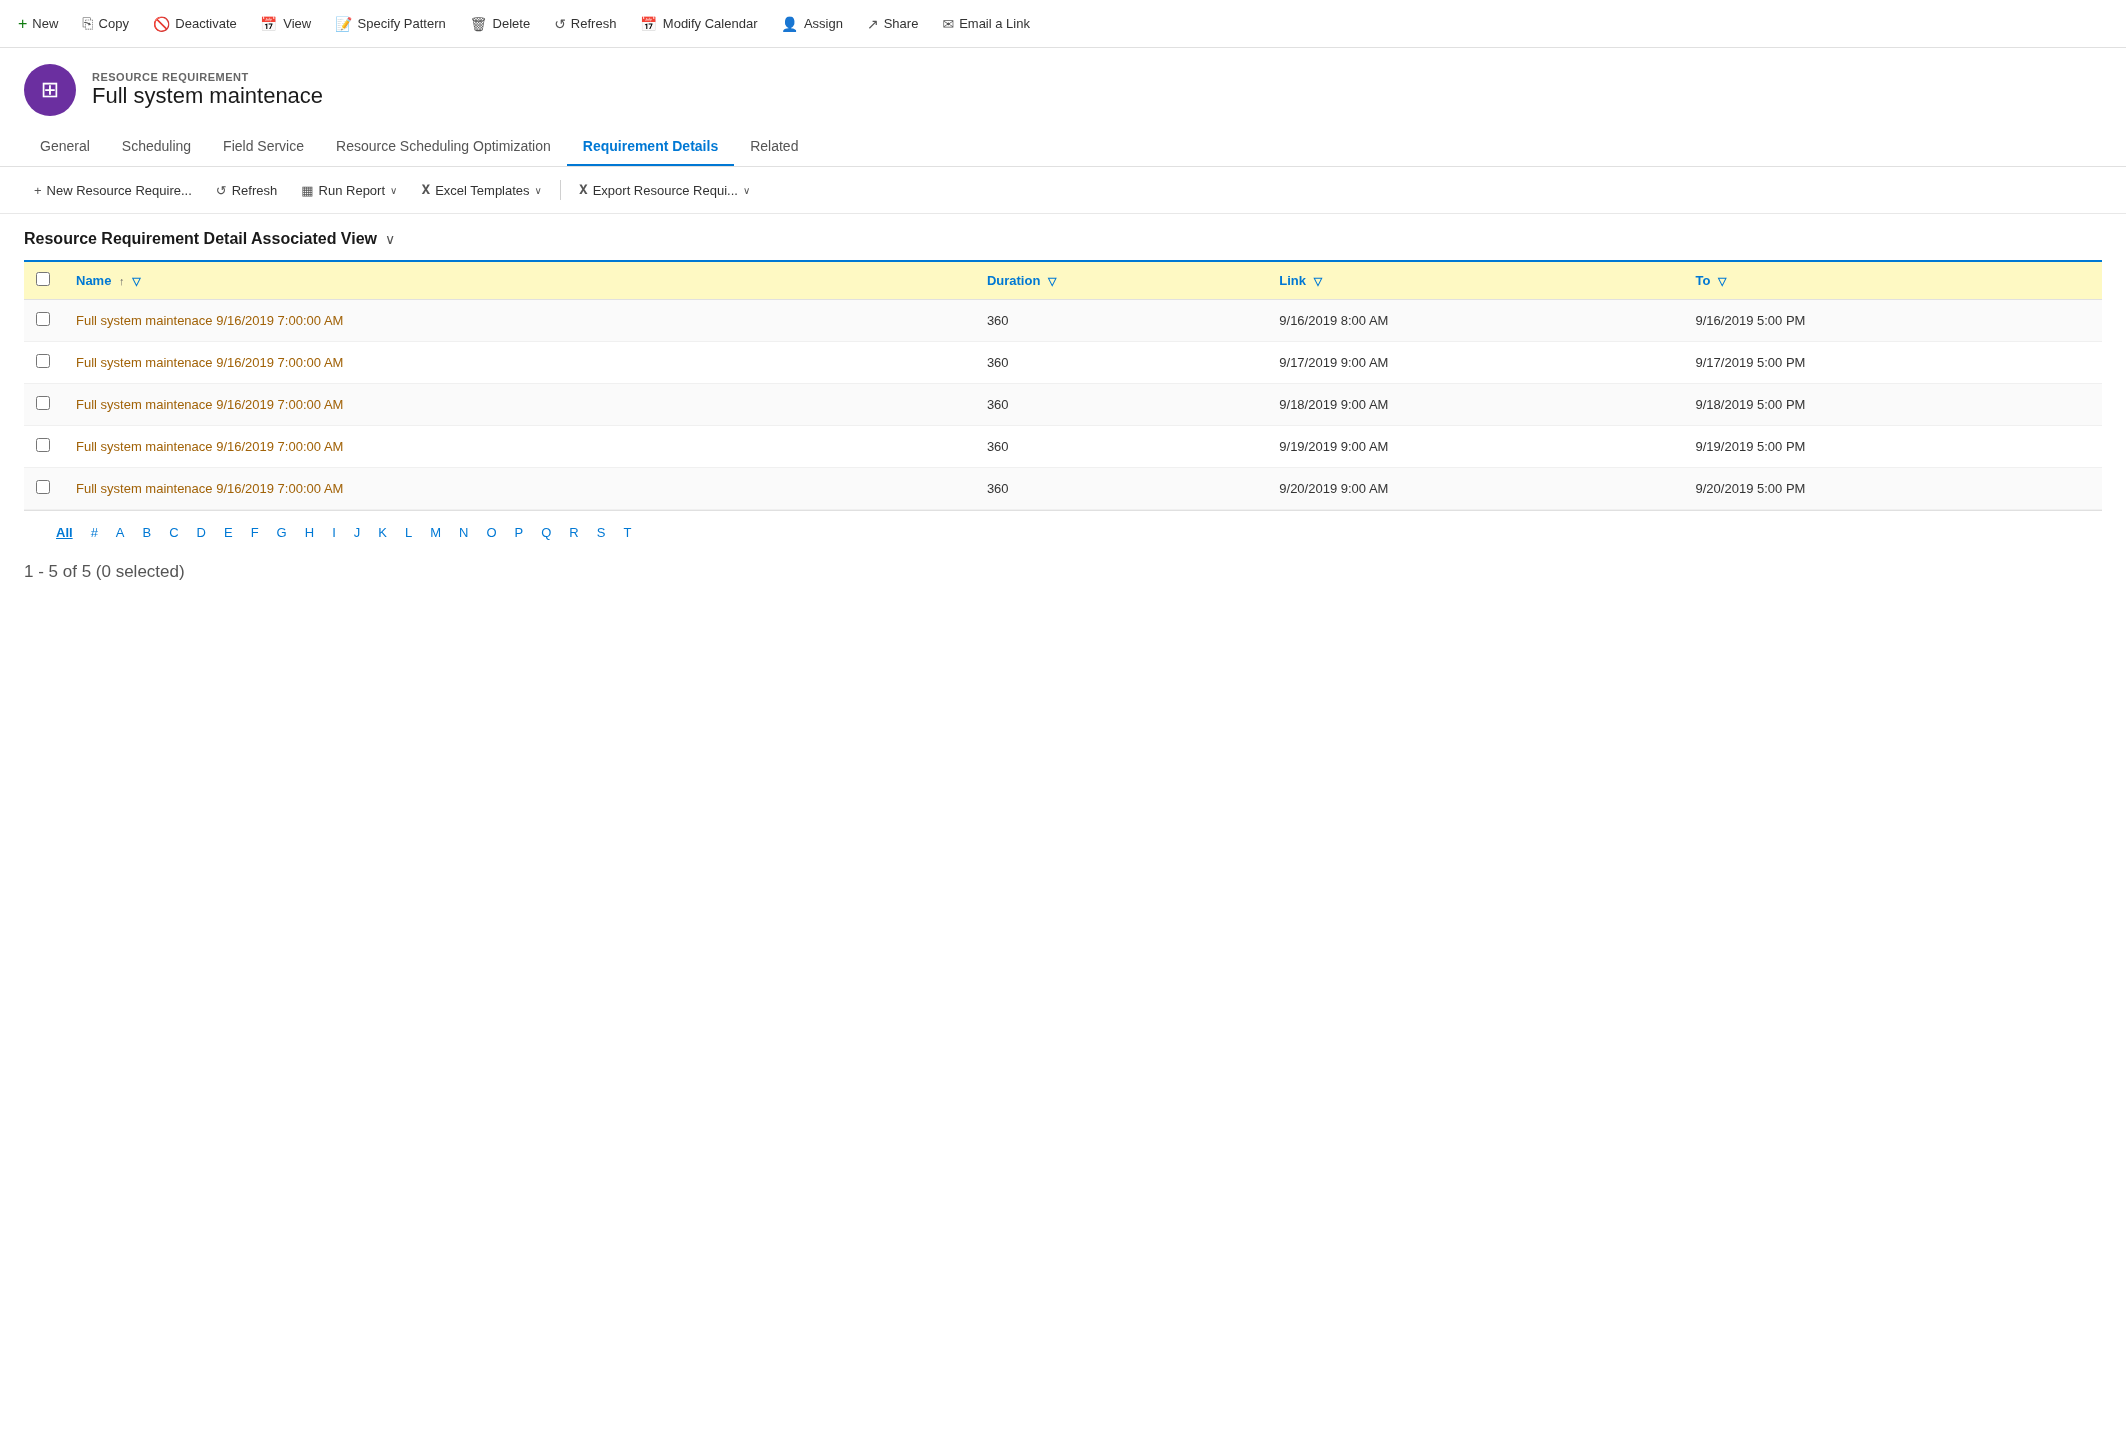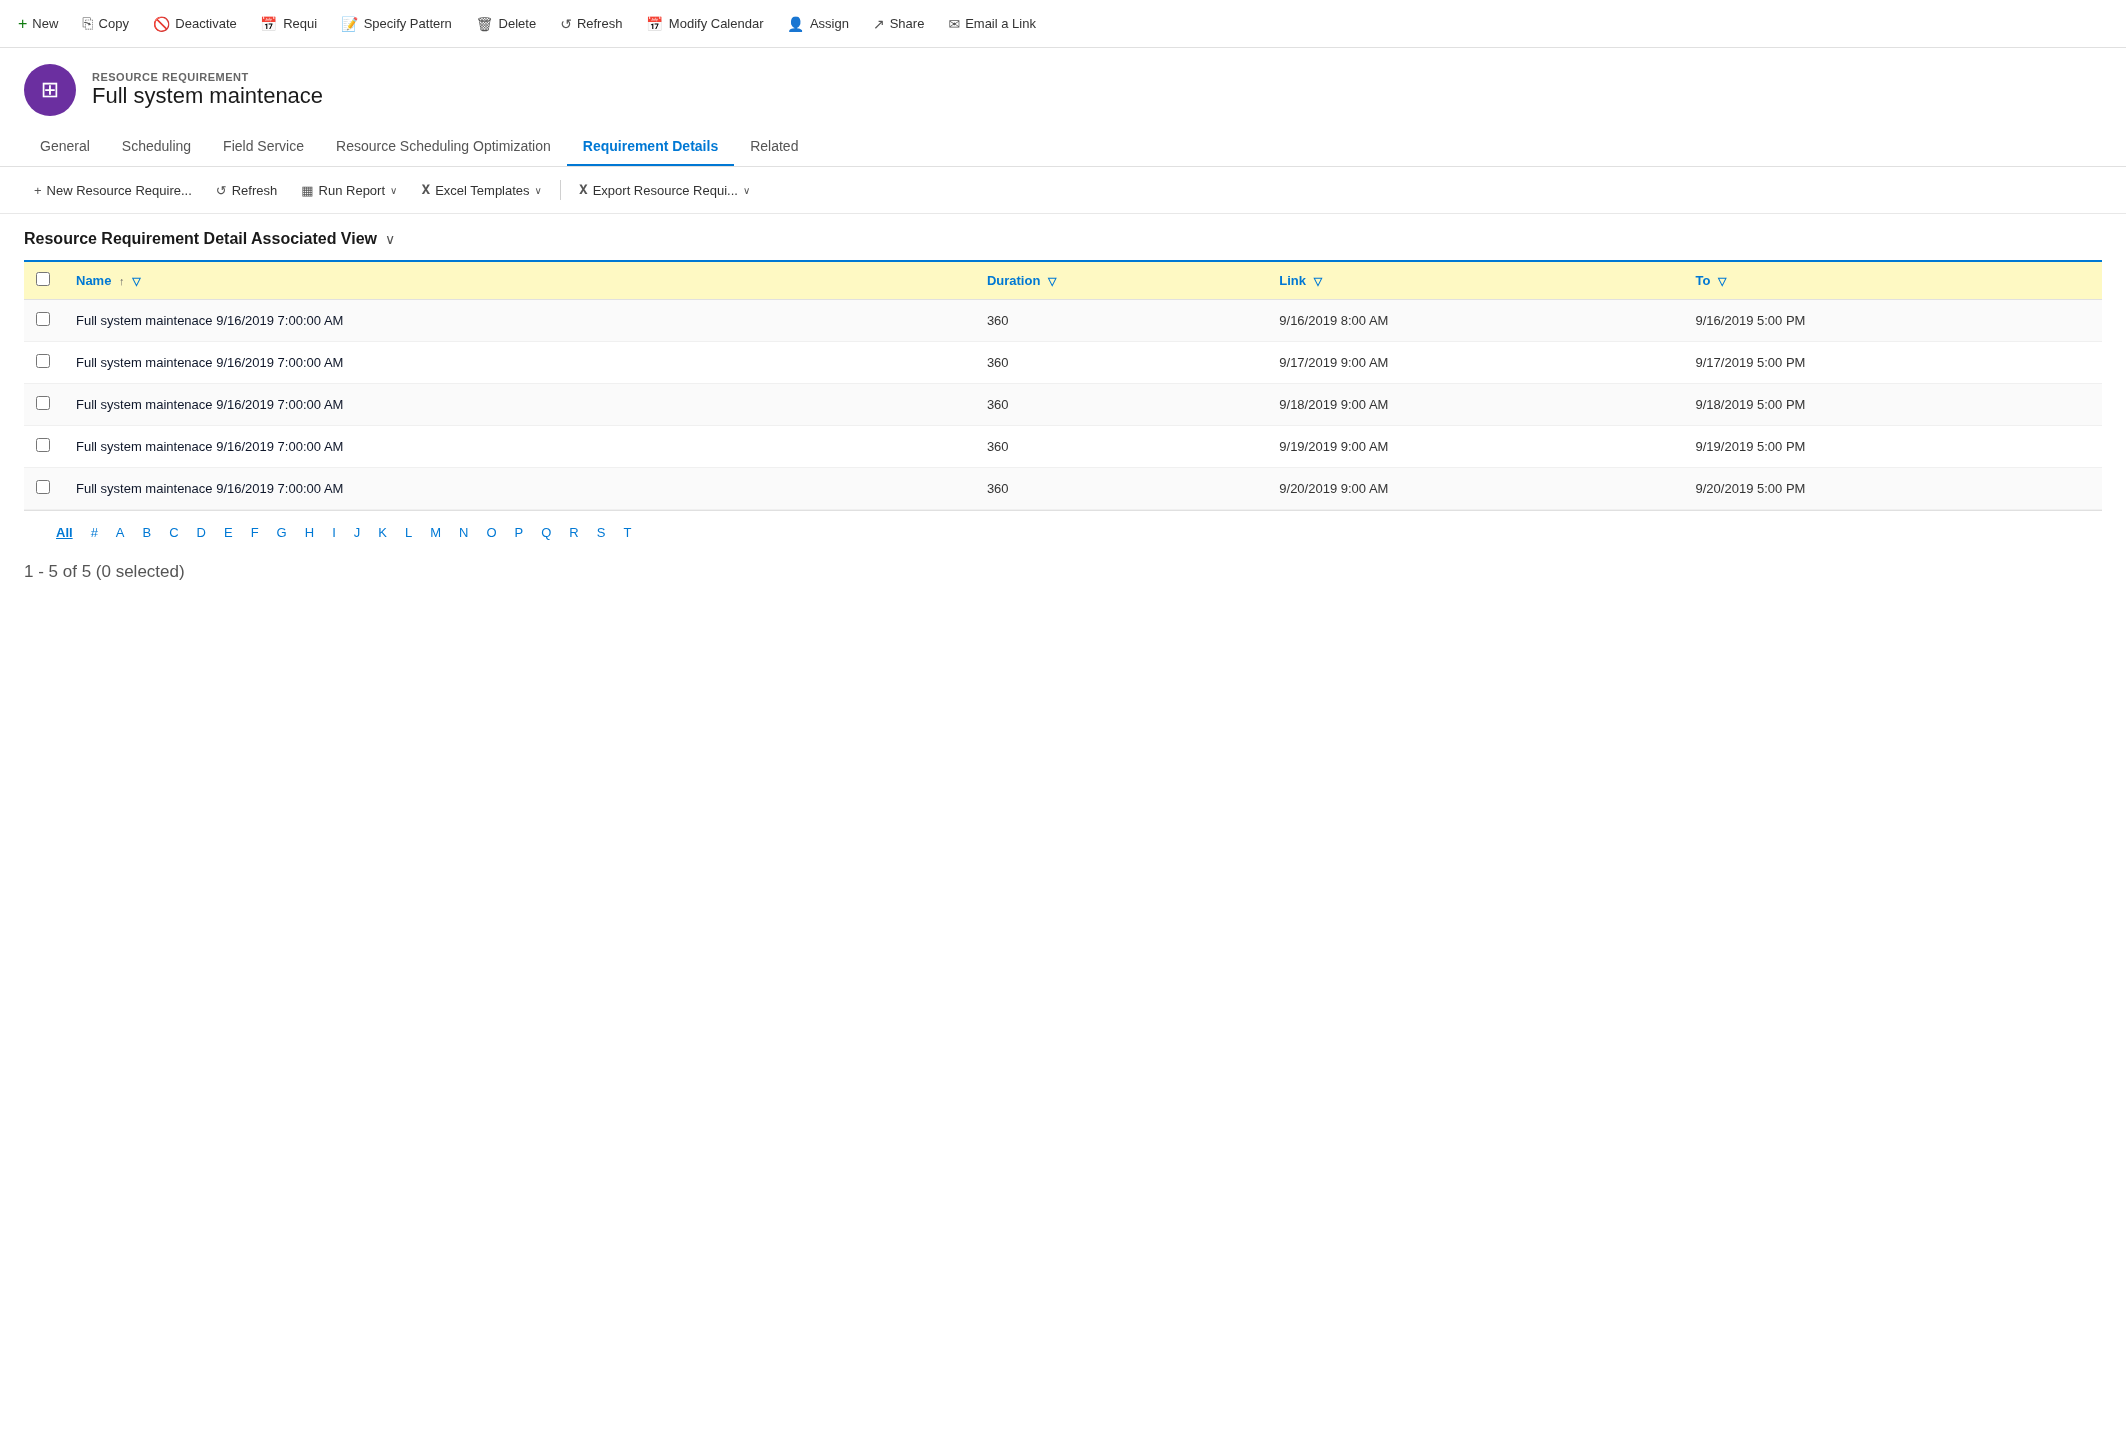--- a/index.html
+++ b/index.html
@@ -153,21 +153,21 @@
     tbody tr { border-bottom: 1px solid #f0f0f0; }
     tbody tr:nth-child(odd) { background: #fafafa; }
     tbody tr:nth-child(even) { background: #ffffff; }
     td {
       padding: 12px 12px;
       font-size: 13px;
       color: #333;
     }
     td.check-col { width: 40px; }
     td.name-cell a {
-      color: #0f172a;
+      color: #a16207;
       text-decoration: none;
       cursor: pointer;
     }
 
     
     .pagination-bar {
       display: flex;
       align-items: center;
       padding: 10px 24px;
       gap: 2px;
@@ -209,21 +209,21 @@
   <button class="toolbar-btn">
     <span class="icon">⎘</span>
     <span>Copy</span>
   </button>
   <button class="toolbar-btn">
     <span class="icon">🚫</span>
     <span>Deactivate</span>
   </button>
   <button class="toolbar-btn">
     <span class="icon">📅</span>
-    <span>Requi</span>
+    <span>View</span>
   </button>
   <button class="toolbar-btn">
     <span class="icon">📝</span>
     <span>Specify Pattern</span>
   </button>
   <button class="toolbar-btn">
     <span class="icon">🗑</span>
     <span>Delete</span>
   </button>
   <button class="toolbar-btn">

